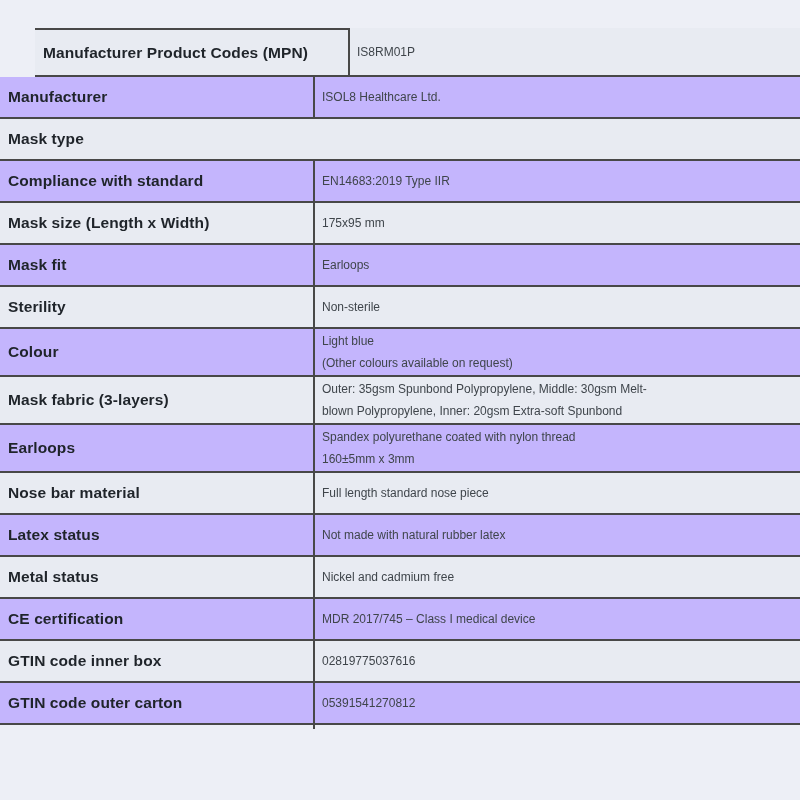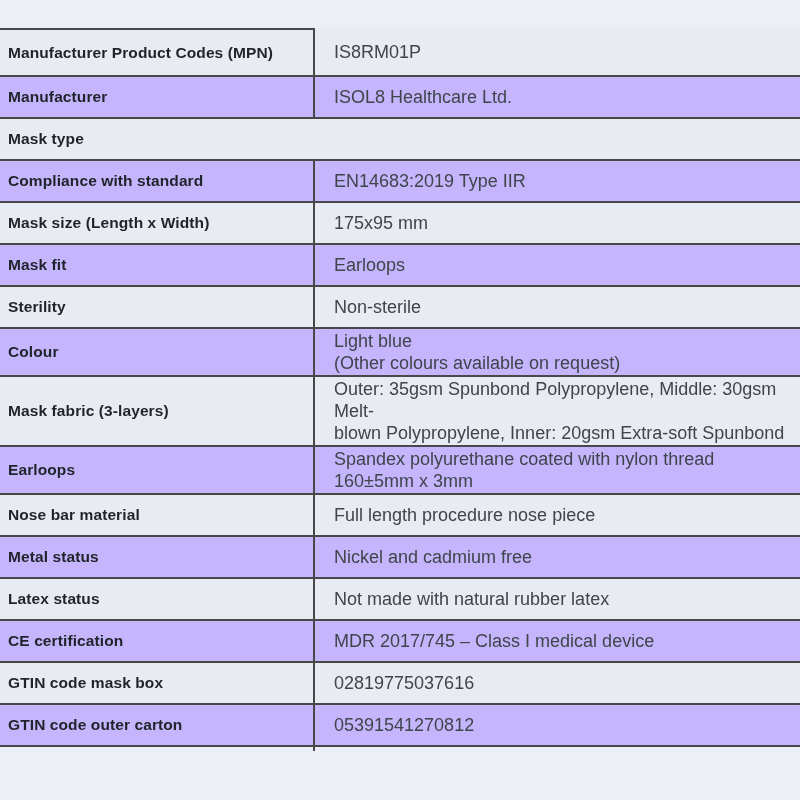--- a/index.html
+++ b/index.html
@@ -21,42 +21,42 @@
     left: 0;
     width: 800px;
   }
   .row {
     display: flex;
     min-height: 42px;
     background: #c4b5fd;
     border-bottom: 2px solid #484848;
   }
   .row:nth-child(odd) { background: #e8ebf2; }
-  .row:first-child { min-height: 49px; }
+  .row:first-child { min-height: 49px; margin-left: 35px; }
   .row:last-child { border-bottom: none; min-height: 41px; }
   .cell-label {
     flex: 0 0 313px;
     width: 313px;
     display: flex;
     align-items: center;
     padding: 1px 12px 1px 8px;
     font-size: 15.5px;
     line-height: 22px;
     font-weight: bold;
     color: #1f242a;
     letter-spacing: 0.1px;
   }
   .row:first-child .cell-label { border-top: 2px solid #484848; }
   .cell-value {
     flex: 1 1 auto;
     display: flex;
     align-items: center;
-    padding: 1px 10px 1px 19px;
+    padding: 1px 10px 1px 7px;
     border-left: 2px solid #484848;
-    font-size: 18px;
+    font-size: 12px;
     line-height: 22px;
     color: #3f454b;
     white-space: pre-line;
   }
   .divider-stub {
     position: absolute;
     left: 313px;
     width: 2px;
     height: 4px;
     background: #484848;
@@ -115,41 +115,41 @@
     </div>
 
     <div class="row">
       <div class="cell-label">Earloops</div>
       <div class="cell-value">Spandex polyurethane coated with nylon thread
 160±5mm x 3mm</div>
     </div>
 
     <div class="row">
       <div class="cell-label">Nose bar material</div>
-      <div class="cell-value">Full length procedure nose piece</div>
+      <div class="cell-value">Full length standard nose piece</div>
+    </div>
+
+    <div class="row">
+      <div class="cell-label">Latex status</div>
+      <div class="cell-value">Not made with natural rubber latex</div>
     </div>
 
     <div class="row">
       <div class="cell-label">Metal status</div>
       <div class="cell-value">Nickel and cadmium free</div>
-    </div>
-
-    <div class="row">
-      <div class="cell-label">Latex status</div>
-      <div class="cell-value">Not made with natural rubber latex</div>
     </div>
 
     <div class="row">
       <div class="cell-label">CE certification</div>
       <div class="cell-value">MDR 2017/745 – Class I medical device</div>
     </div>
 
 
     <div class="row">
-      <div class="cell-label">GTIN code mask box</div>
+      <div class="cell-label">GTIN code inner box</div>
       <div class="cell-value">02819775037616</div>
     </div>
 
     <div class="row">
       <div class="cell-label">GTIN code outer carton</div>
       <div class="cell-value">05391541270812</div>
     </div>
 
     <div class="divider-stub"></div>
   </div>

